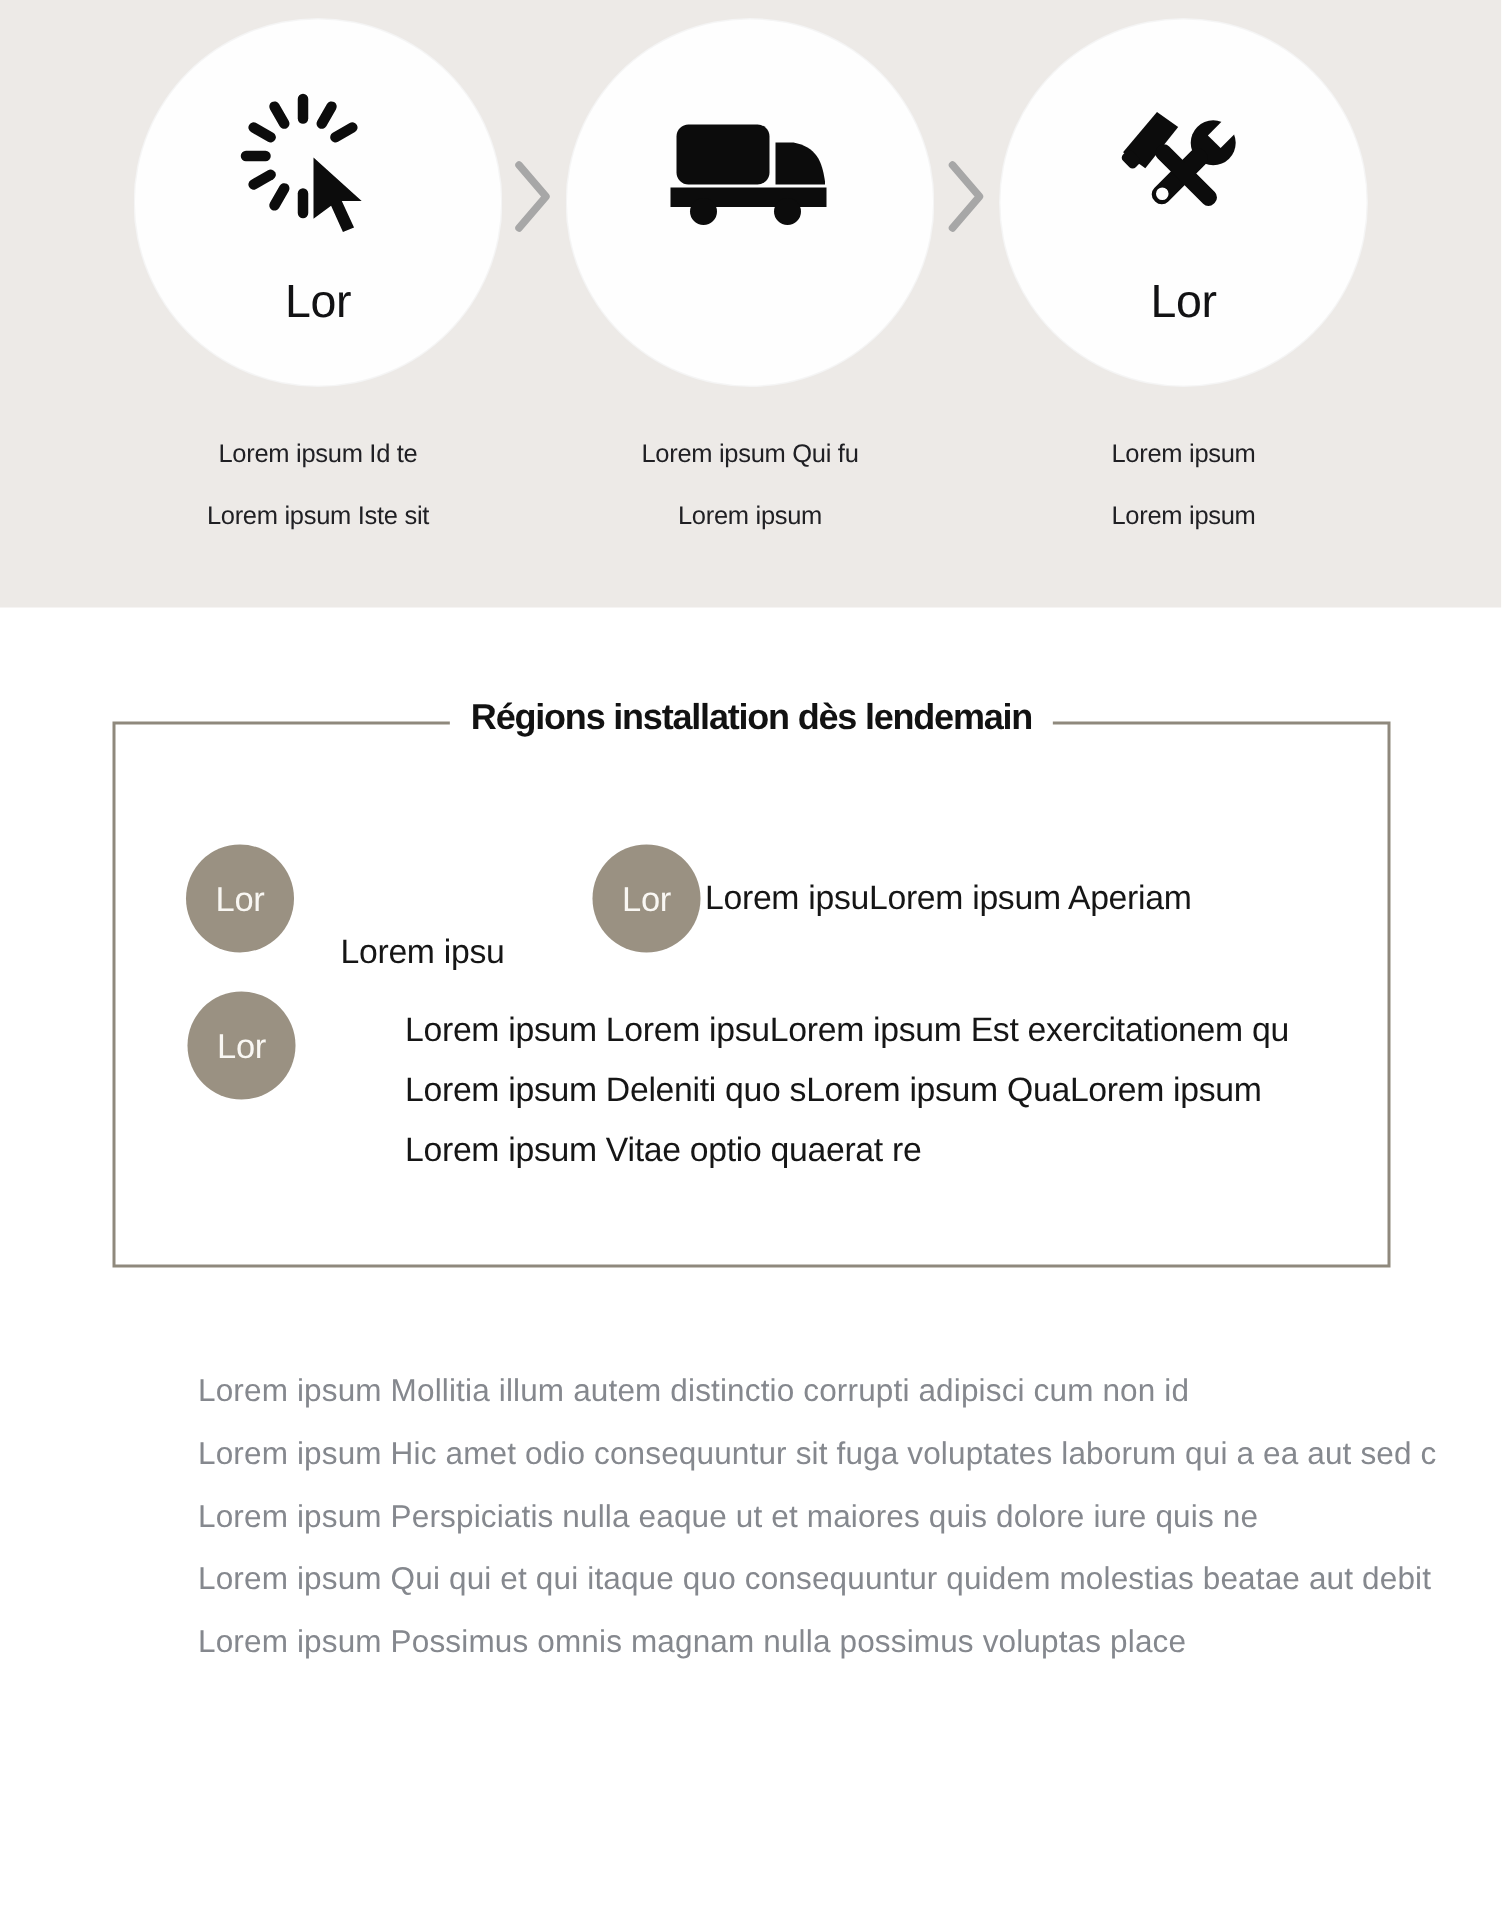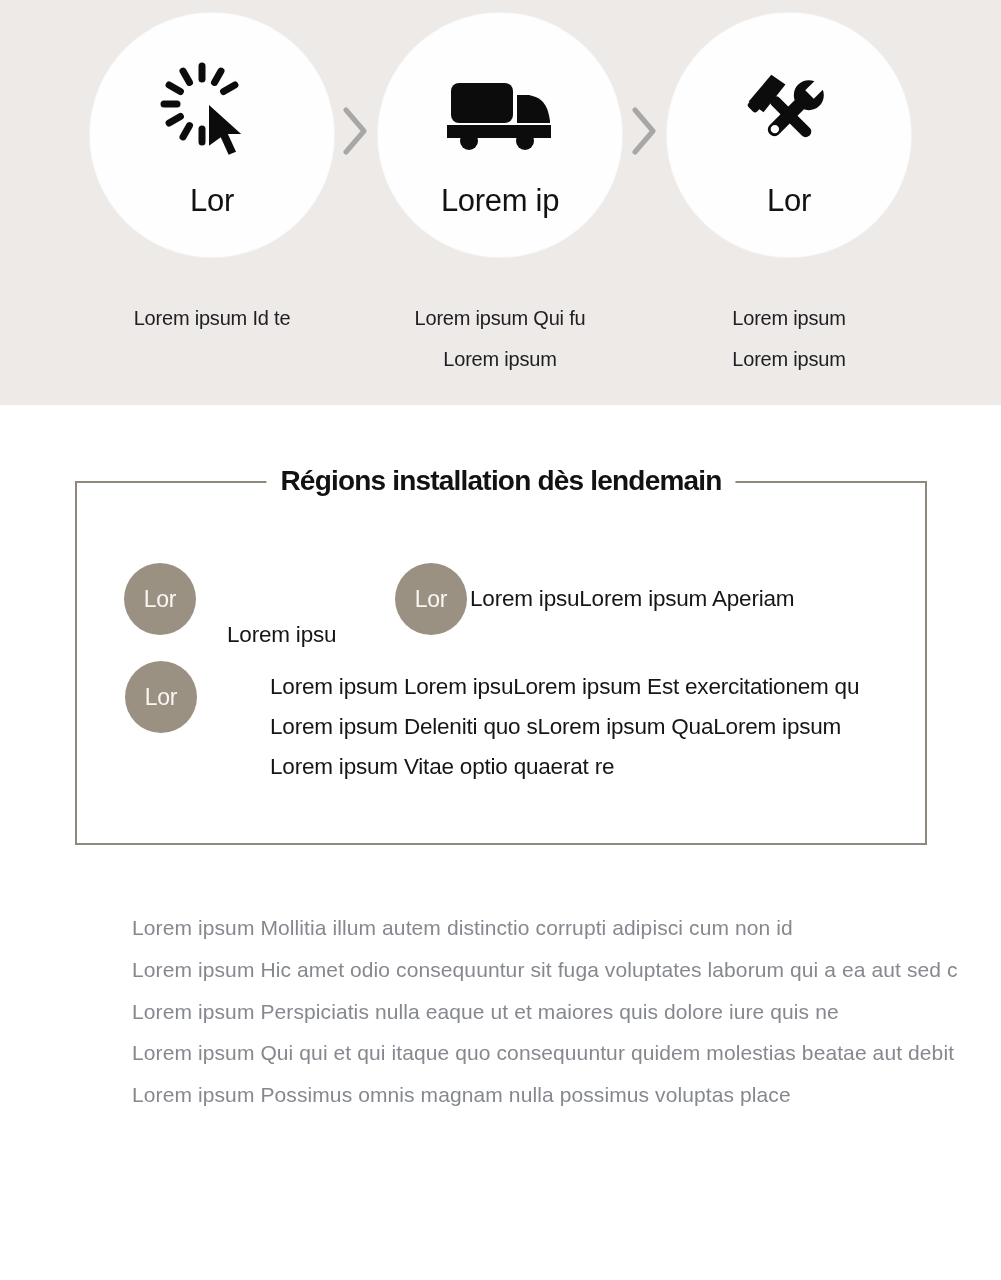--- a/index.html
+++ b/index.html
@@ -16,33 +16,33 @@
     background:#fefefe;border:1px solid rgba(0,0,0,0.035);box-sizing:border-box;
   }
   .step-icon{position:absolute;left:50%;transform:translateX(-50%);}
   .icon-click{top:46px;width:110px;height:110px;}
   .icon-truck{top:66px;width:110px;height:78px;}
   .icon-tools{top:52px;width:100px;height:100px;}
   .circle-label{
     position:absolute;left:0;right:0;top:170px;font-size:31px;color:#121214;
     letter-spacing:-0.3px;
   }
-  .step-captions{margin-top:40px;font-size:20px;line-height:41px;color:#202024;letter-spacing:-0.2px;}
+  .step-captions{margin-top:24px;font-size:17px;line-height:41px;color:#202024;letter-spacing:-0.2px;}
   .chevron{position:absolute;top:107px;width:26px;height:48px;}
   .chevron.c0{left:343px;} .chevron.c1{left:632px;}
 
   
   .regions-box{
     position:absolute;left:75px;top:481px;width:852px;height:364px;box-sizing:border-box;
     border:2px solid #8f897d;background:#ffffff;
   }
   .regions-title{
     position:absolute;left:50%;top:-18px;transform:translateX(-50%);
     background:#ffffff;padding:0 14px;white-space:nowrap;
-    font-size:28px;font-weight:700;color:#121212;letter-spacing:-0.8px;
+    font-size:24px;font-weight:700;color:#121212;letter-spacing:-0.8px;
   }
   .badge{
     position:absolute;width:72px;height:72px;border-radius:50%;background:#9a9182;
     display:flex;align-items:center;justify-content:center;
     font-size:23px;color:#f9f7f3;letter-spacing:-0.2px;
   }
   .badge.b0{left:47px;top:80px;}
   .badge.b1{left:318px;top:80px;}
   .badge.b2{left:48px;top:178px;}
   .region-text{position:absolute;font-size:22.5px;color:#161616;letter-spacing:-0.2px;}
@@ -79,39 +79,39 @@
             <line x1="45" y1="70" x2="45" y2="83"></line>
             <line x1="57.5" y1="23.4" x2="64" y2="12.1"></line>
             <line x1="66.6" y1="32.5" x2="77.9" y2="26"></line>
           </g>
           <path fill="#0c0c0c" transform="translate(52,46) scale(2.55)" d="M0 0 L0 16 L4.6 12.6 L7.7 19.5 L10.6 18.3 L7.4 11.4 L12.6 11.4 Z"></path>
         </svg>
         <div class="circle-label">Lor</div>
       </div>
       <div class="step-captions">
         <div>Lorem ipsum Id te</div>
+        <div>Lorem ipsum Iste sit</div>
       </div>
     </div>
 
     <svg class="chevron c0" viewBox="0 0 26 48" xmlns="http://www.w3.org/2000/svg">
       <path d="M3 3 L21 24 L3 45" fill="none" stroke="#a7a7a7" stroke-width="5" stroke-linecap="round" stroke-linejoin="round"></path>
     </svg>
 
     <div class="step s1">
       <div class="step-circle">
         <svg class="step-icon icon-truck" viewBox="0 0 110 78" xmlns="http://www.w3.org/2000/svg">
           <g fill="#0c0c0c">
             <rect x="6" y="4" width="62" height="40" rx="8"></rect>
             <path d="M72 16 L84 16 C99 19 103 28 105 42 L105 44 L72 44 Z"></path>
             <rect x="2" y="46" width="104" height="13"></rect>
             <circle cx="24" cy="62" r="9"></circle>
             <circle cx="80" cy="62" r="9"></circle>
           </g>
         </svg>
-        <div class="circle-label">Lorem ip</div>
       </div>
       <div class="step-captions">
         <div>Lorem ipsum Qui fu</div>
         <div>Lorem ipsum</div>
       </div>
     </div>
 
     <svg class="chevron c1" viewBox="0 0 26 48" xmlns="http://www.w3.org/2000/svg">
       <path d="M3 3 L21 24 L3 45" fill="none" stroke="#a7a7a7" stroke-width="5" stroke-linecap="round" stroke-linejoin="round"></path>
     </svg>

